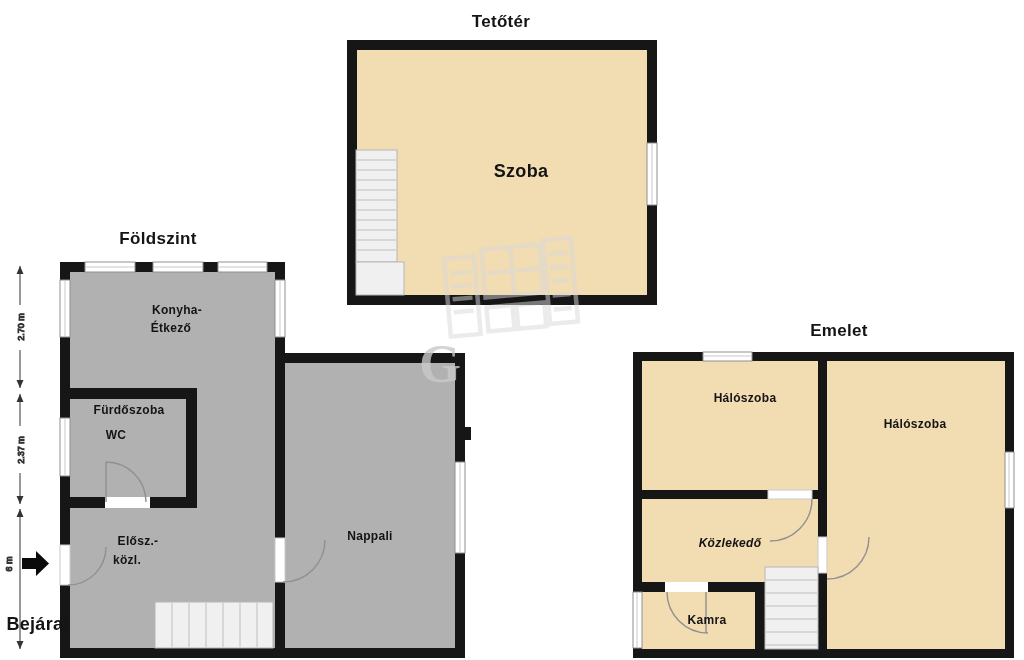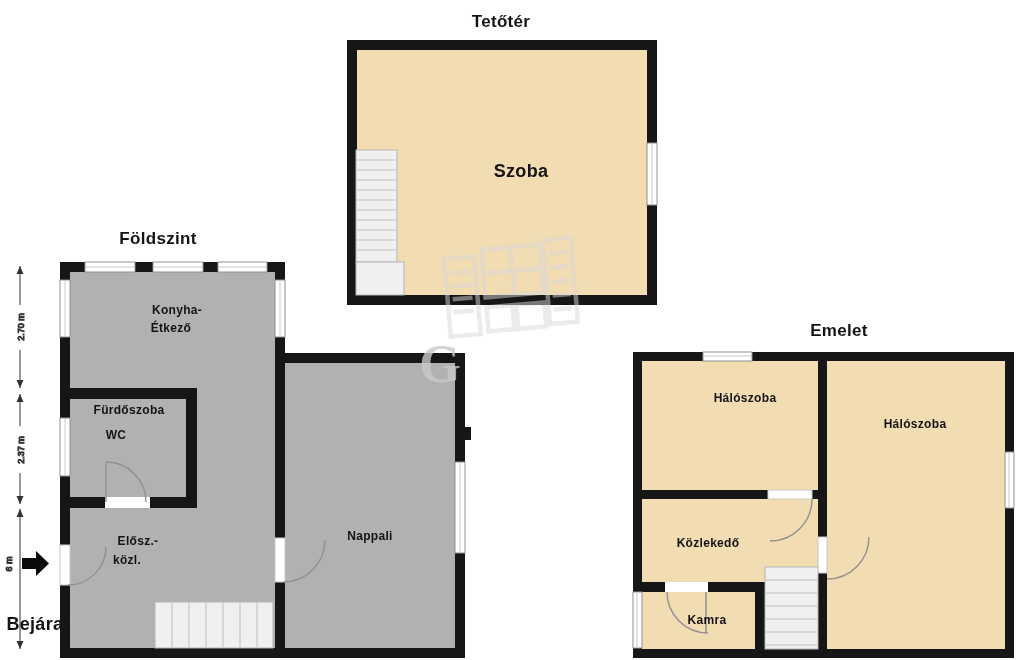--- a/index.html
+++ b/index.html
@@ -231,17 +231,17 @@
   <div class="lbl" style="left:129px;top:411px;">Fürdőszoba</div>
   <div class="lbl" style="left:116px;top:436px;">WC</div>
 
   <div class="lbl" style="left:138px;top:542px;">Elősz.-</div>
   <div class="lbl" style="left:127px;top:561px;">közl.</div>
 
   <div class="lbl" style="left:370px;top:510px;margin-top:27px;">Nappali</div>
 
   <div class="lbl" style="left:745px;top:399px;">Hálószoba</div>
   <div class="lbl" style="left:915px;top:425px;">Hálószoba</div>
-  <div class="lbl" style="left:708px;top:544px;">Közlekedő</div>
+  <div class="lbl" style="left:730px;top:544px;font-style:italic;">Közlekedő</div>
   <div class="lbl" style="left:707px;top:621px;">Kamra</div>
 
   <div class="lbl big" style="left:38px;top:624px;">Bejárat</div>
 </div>
 
 </body></html>

